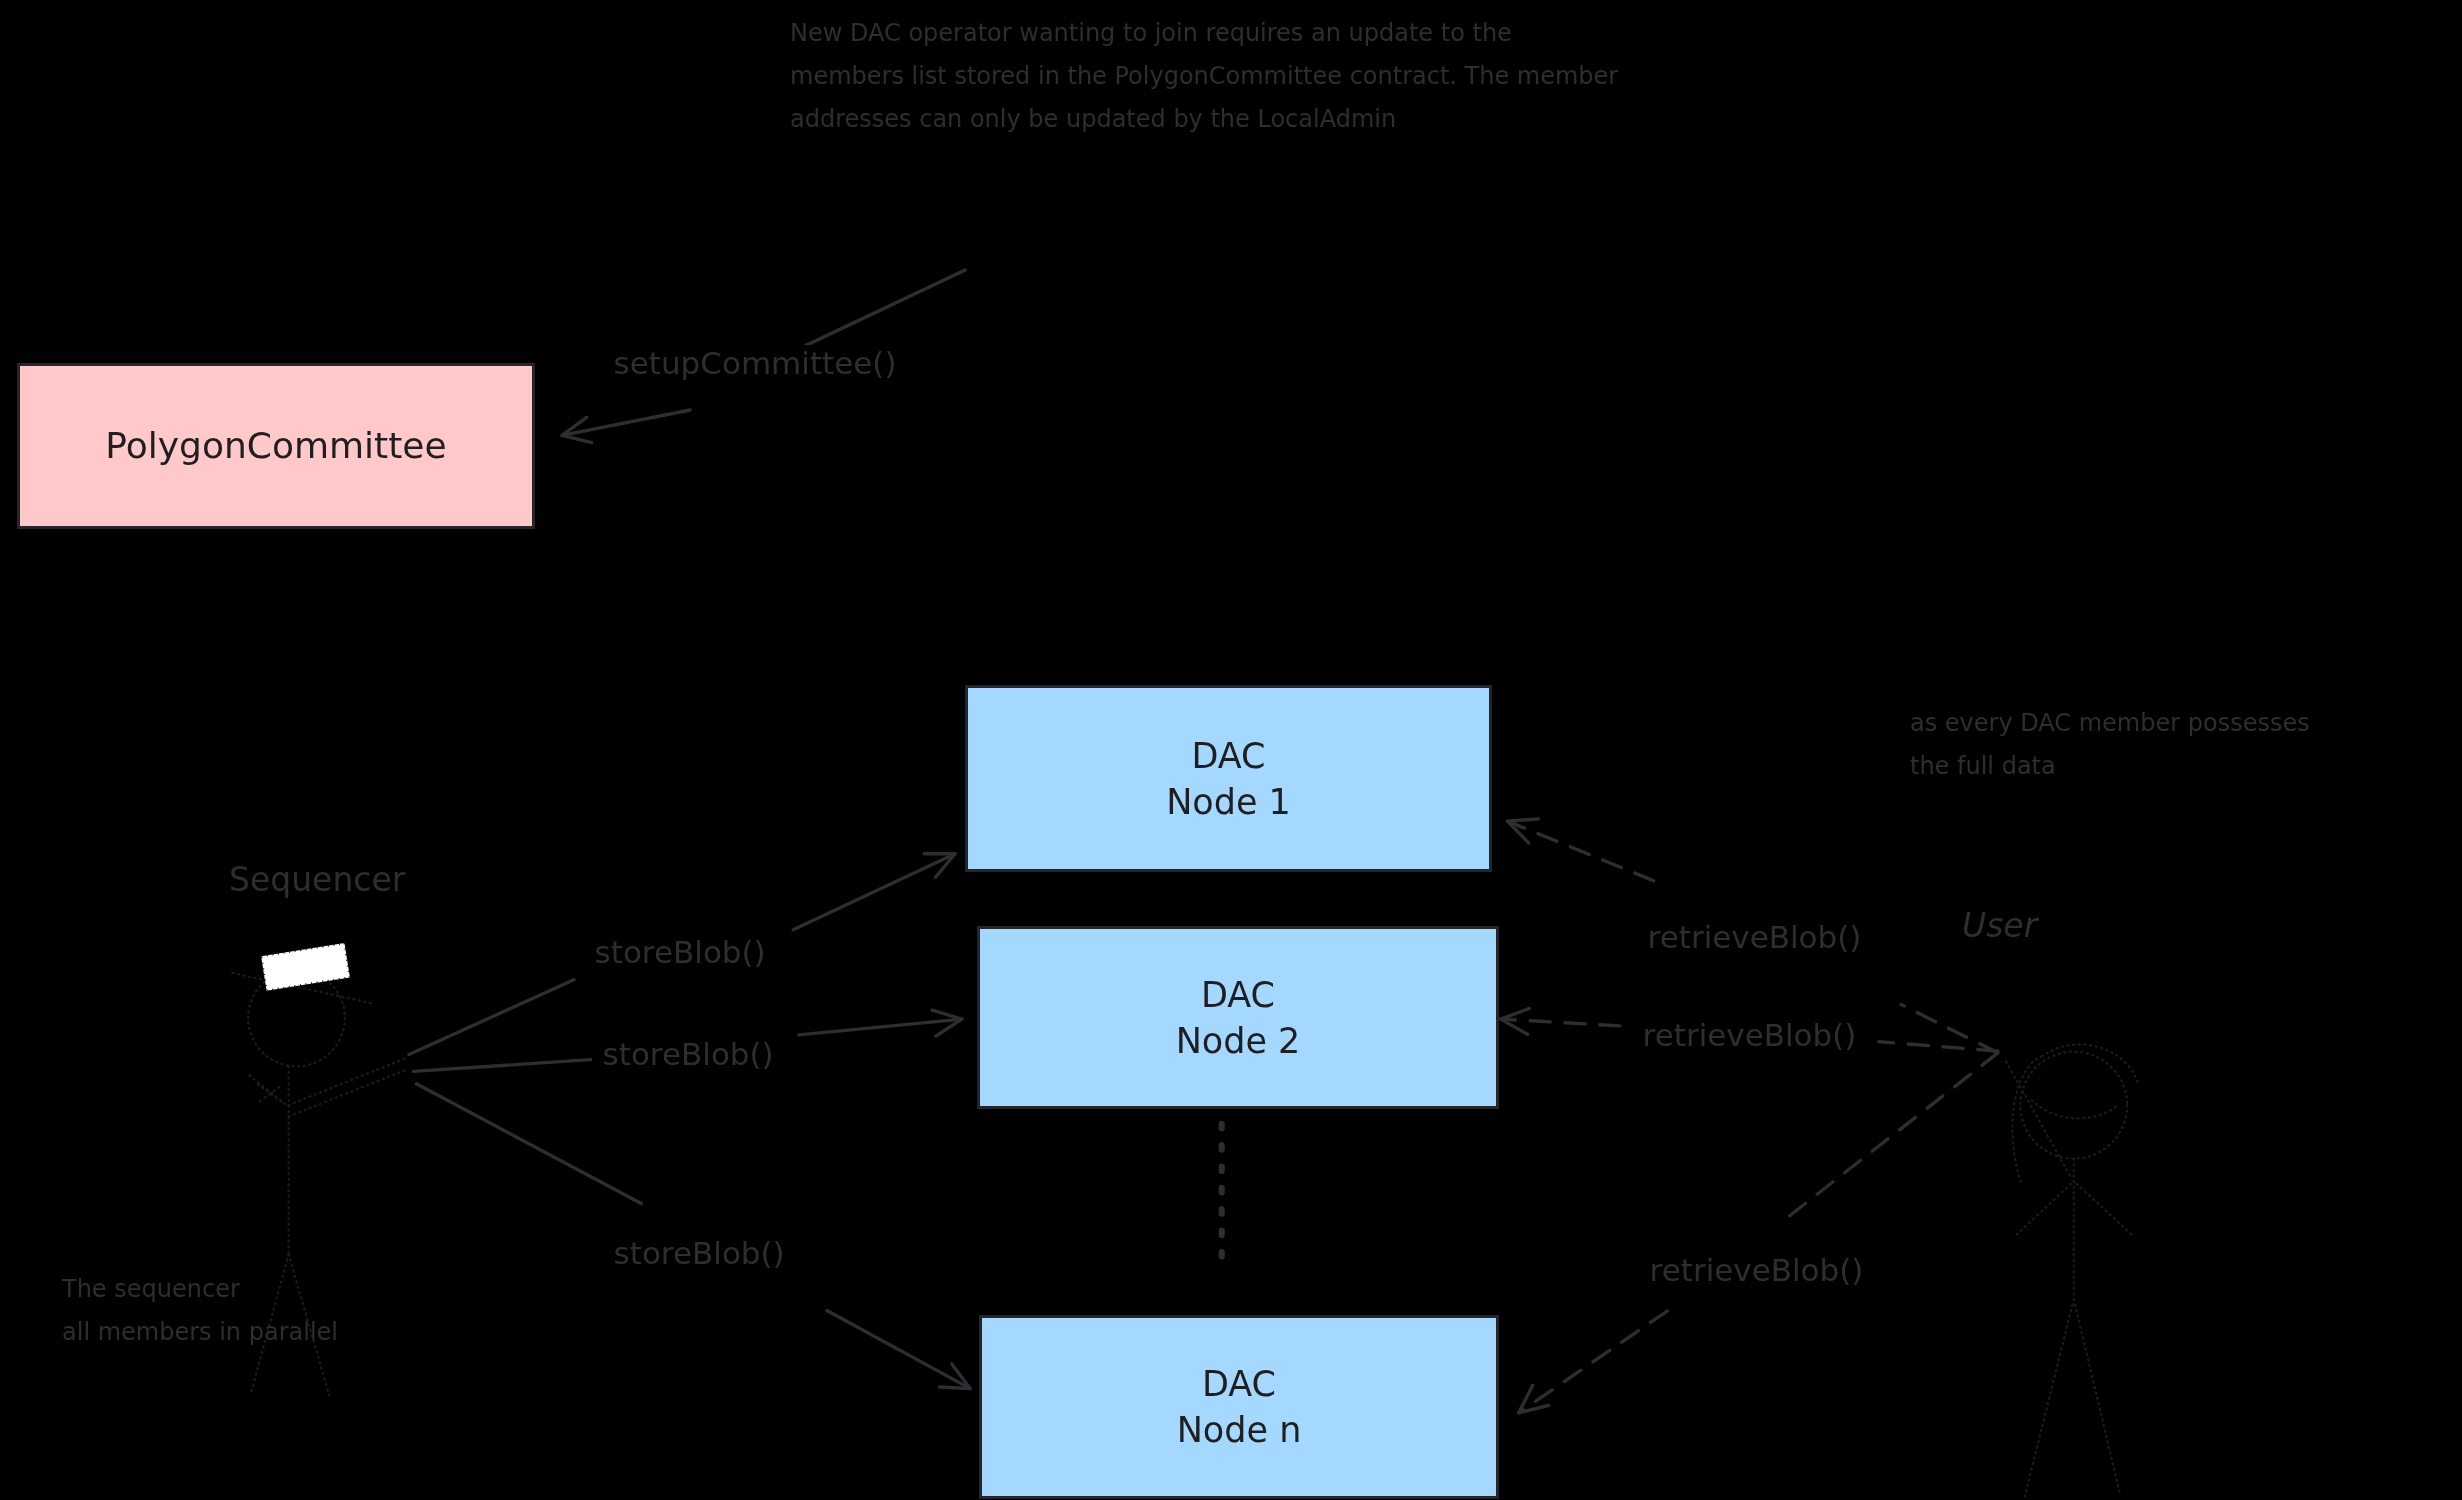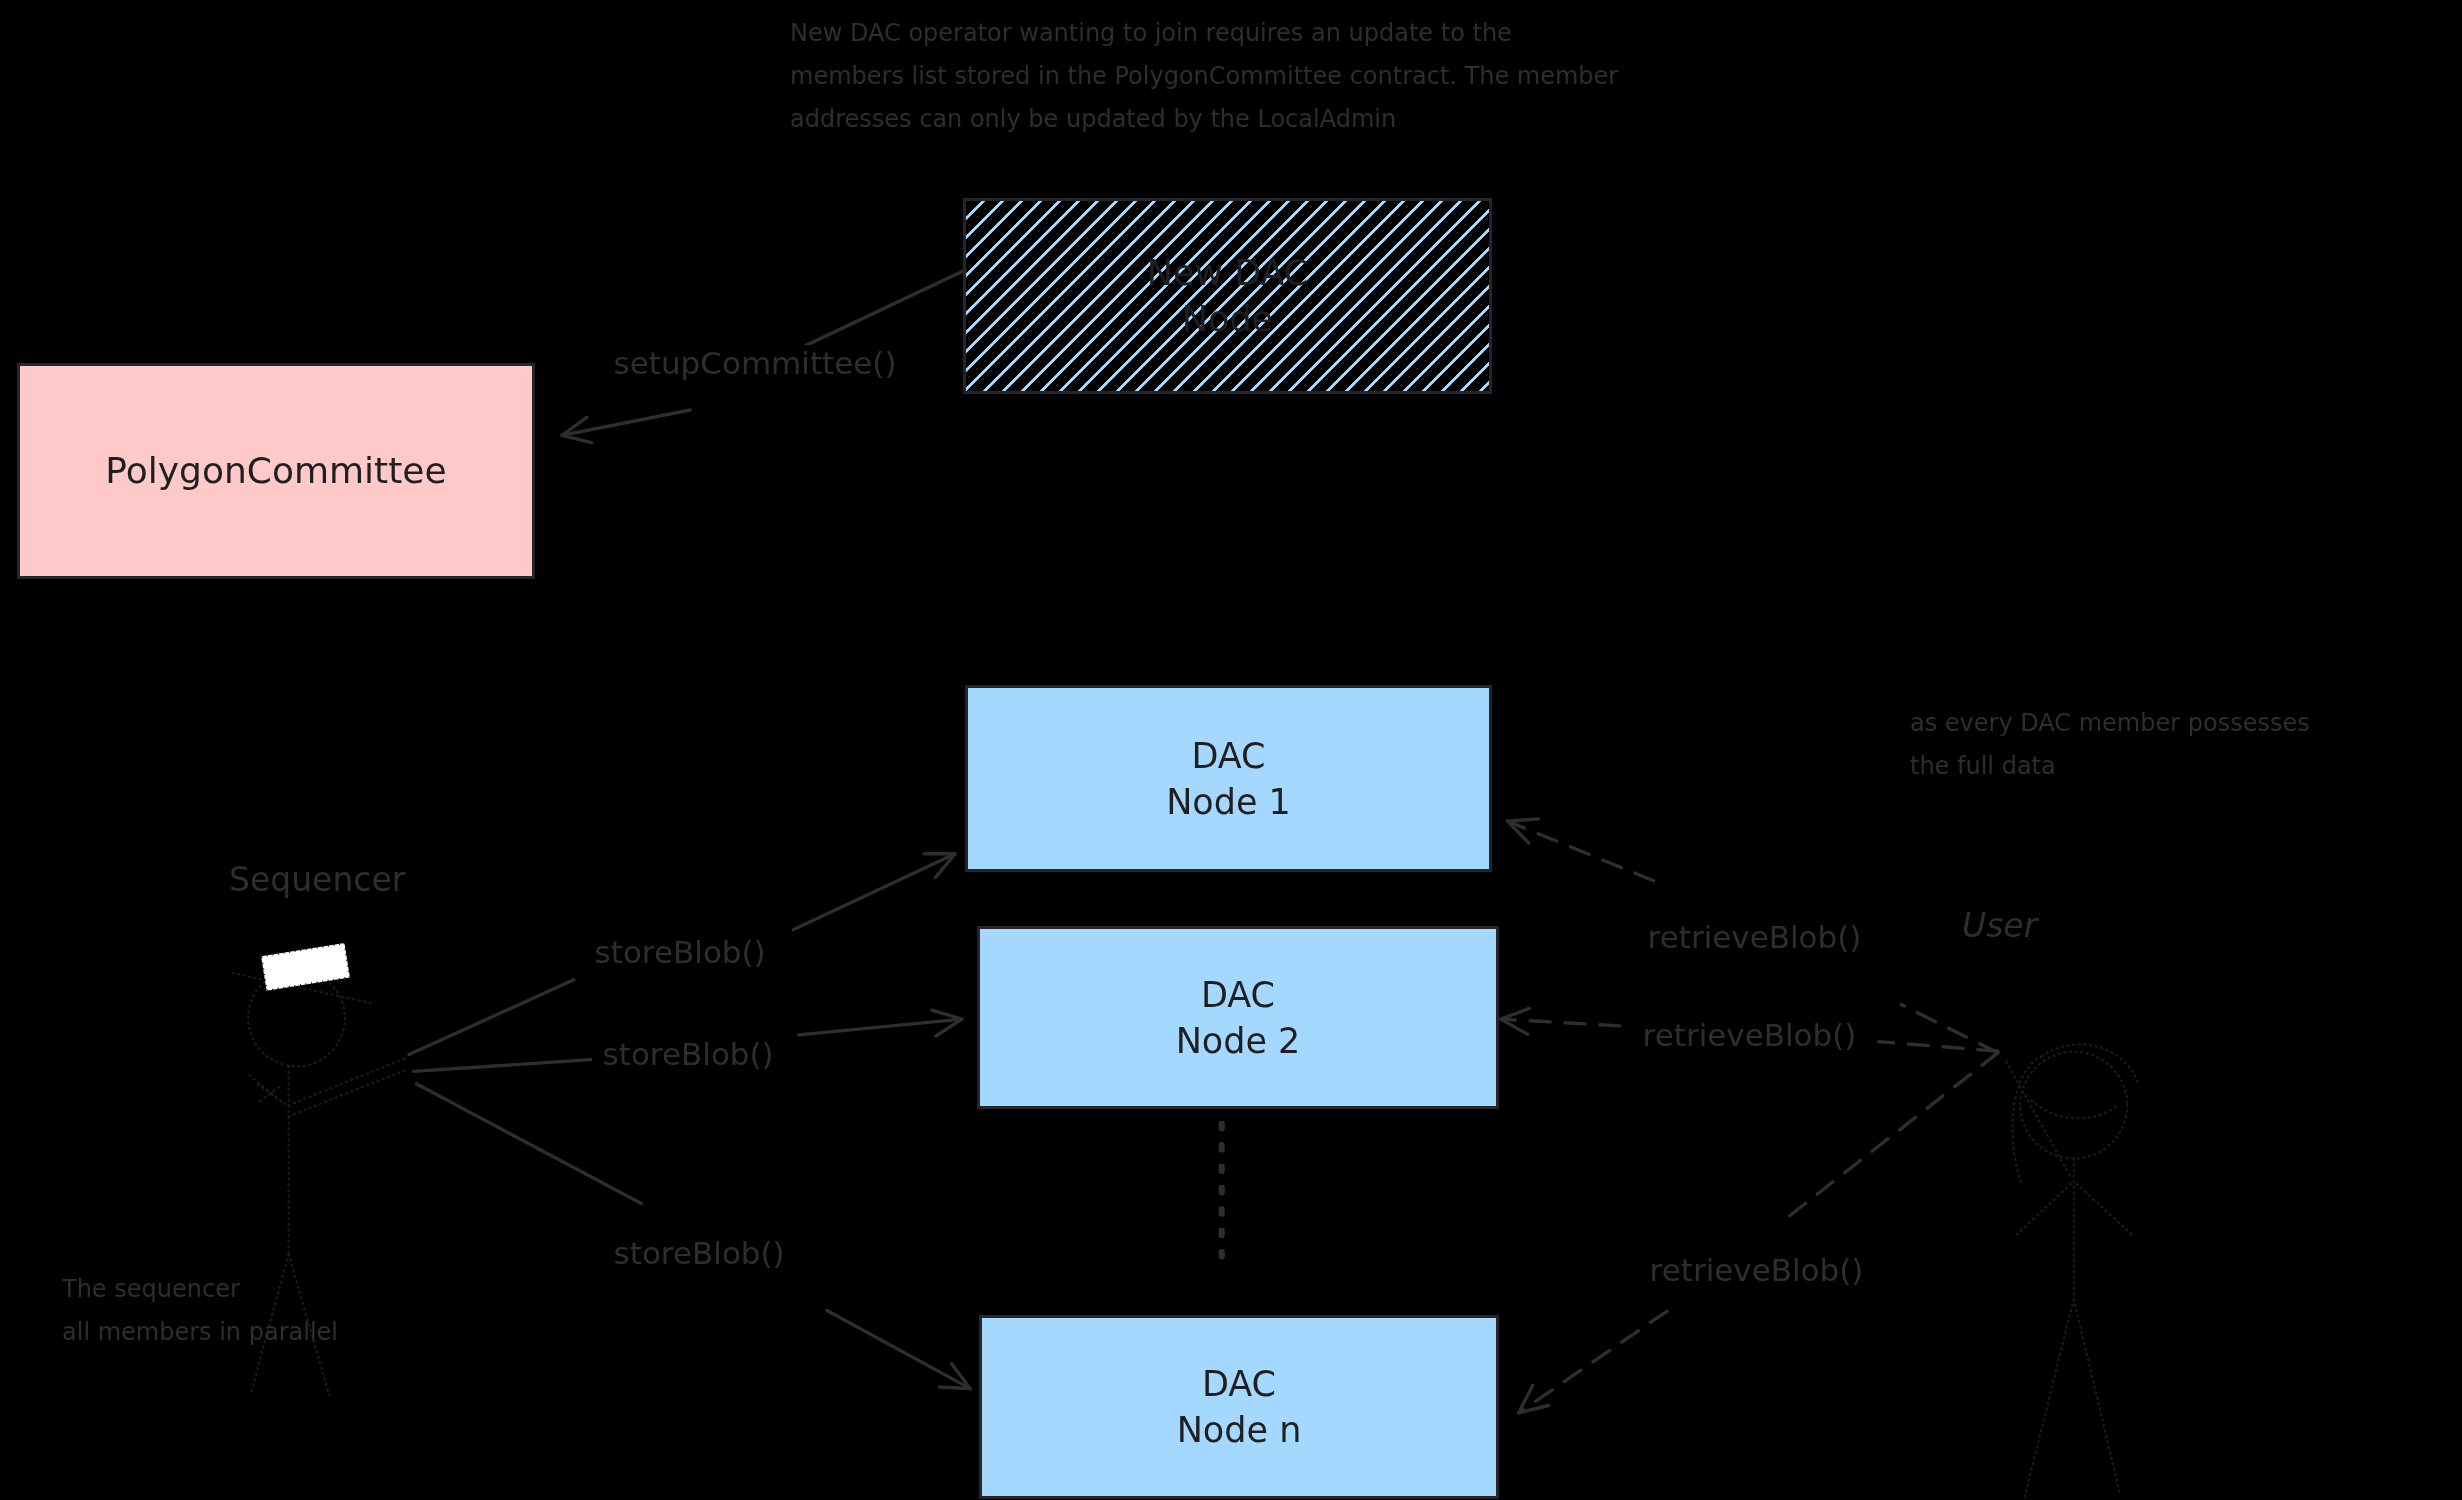--- a/index.html
+++ b/index.html
@@ -102,26 +102,22 @@
   <div class="note" style="left:1910px;top:702px;">
     <div>as every DAC member possesses</div>
     <div>the full data</div>
   </div>
 
   <div class="note" style="left:62px;top:1268px;">
     <div>The sequencer</div>
     <div>all members in parallel</div>
   </div>
 
-  <div class="box hatch" style="left:963px;top:198px;width:529px;height:196px;">
-    <div>New DAC</div>
-    <div>Node</div>
-  </div>
 
-  <div class="box pink" style="left:17px;top:363px;width:518px;height:216px;font-size:36px;">
+  <div class="box pink" style="left:17px;top:363px;width:518px;height:166px;font-size:36px;">
     <div>PolygonCommittee</div>
   </div>
 
   <div class="box blue" style="left:965px;top:685px;width:527px;height:187px;">
     <div>DAC</div>
     <div>Node 1</div>
   </div>
 
   <div class="box blue" style="left:977px;top:926px;width:522px;height:183px;">
     <div>DAC</div>

